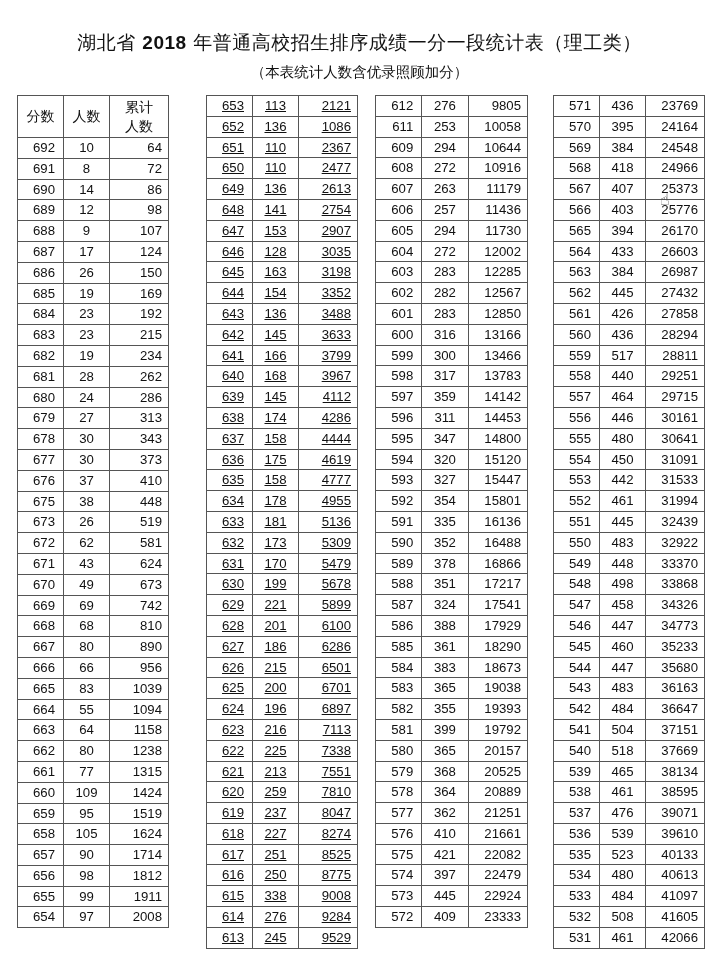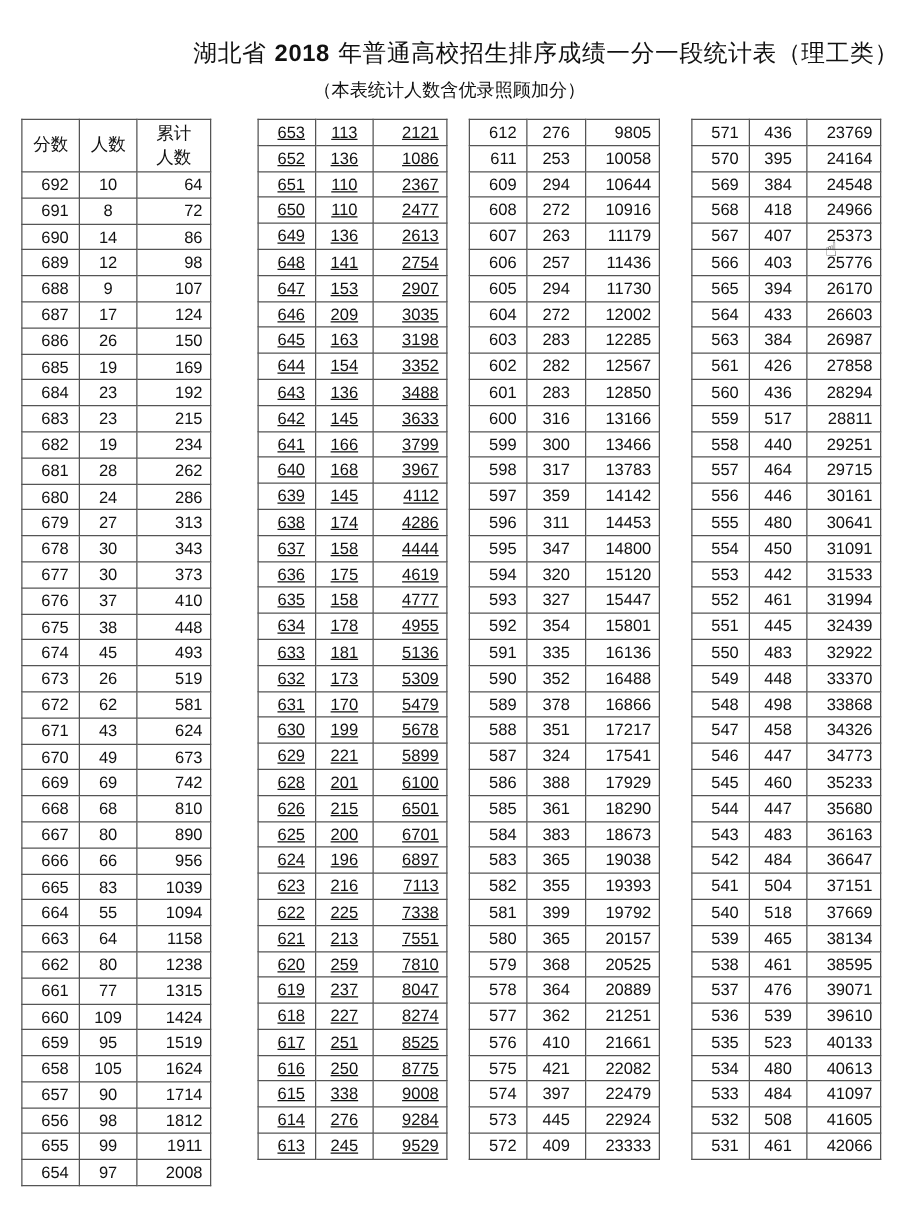--- a/index.html
+++ b/index.html
@@ -1,18 +1,18 @@
 <!DOCTYPE html>
 <html><head>
 <meta charset="utf-8">
 <style>
   html, body { margin: 0; padding: 0; background: #ffffff; }
   body { width: 719px; height: 967px; position: relative; overflow: hidden;
          font-family: "Liberation Sans", "DejaVu Sans", sans-serif; color: #111; }
-  .title { position: absolute; top: 30px; left: 0; width: 719px; text-align: right;
+  .title { position: absolute; top: 30px; left: 0; width: 719px; text-align: center;
            font-family: "DejaVu Serif", "Liberation Serif", serif; font-size: 19px; letter-spacing: 0.5px; }
   .title b { font-family: "Liberation Sans", sans-serif; font-weight: bold; }
   .subtitle { position: absolute; top: 63px; left: 0; width: 719px; text-align: center;
               font-family: Liberation Mono, monospace; font-size: 14.5px; }
   table.seg { position: absolute; top: 95px; border-collapse: collapse; table-layout: fixed; }
   table.seg td, table.seg th { border: 1px solid #555; padding: 0 6px 0 0; height: 19.8px;
       font-size: 13.2px; line-height: 19.8px; font-weight: normal; white-space: nowrap; }
   table.seg td.c-score { text-align: right; padding-right: 8px; }
   table.seg td.c-count { text-align: center; padding: 0; }
   table.seg td.c-cum { text-align: right; padding-right: 6px; }
@@ -129,25 +129,20 @@
         <td class="c-score">676</td>
         <td class="c-count">37</td>
         <td class="c-cum">410</td>
       </tr>
       <tr>
         <td class="c-score">675</td>
         <td class="c-count">38</td>
         <td class="c-cum">448</td>
       </tr>
       <tr>
-        <td class="c-score">674</td>
-        <td class="c-count">45</td>
-        <td class="c-cum">493</td>
-      </tr>
-      <tr>
         <td class="c-score">673</td>
         <td class="c-count">26</td>
         <td class="c-cum">519</td>
       </tr>
       <tr>
         <td class="c-score">672</td>
         <td class="c-count">62</td>
         <td class="c-cum">581</td>
       </tr>
       <tr>
@@ -280,21 +275,21 @@
         <td class="c-count">141</td>
         <td class="c-cum">2754</td>
       </tr>
       <tr>
         <td class="c-score">647</td>
         <td class="c-count">153</td>
         <td class="c-cum">2907</td>
       </tr>
       <tr>
         <td class="c-score">646</td>
-        <td class="c-count">209</td>
+        <td class="c-count">128</td>
         <td class="c-cum">3035</td>
       </tr>
       <tr>
         <td class="c-score">645</td>
         <td class="c-count">163</td>
         <td class="c-cum">3198</td>
       </tr>
       <tr>
         <td class="c-score">644</td>
         <td class="c-count">154</td>
@@ -372,20 +367,25 @@
       </tr>
       <tr>
         <td class="c-score">629</td>
         <td class="c-count">221</td>
         <td class="c-cum">5899</td>
       </tr>
       <tr>
         <td class="c-score">628</td>
         <td class="c-count">201</td>
         <td class="c-cum">6100</td>
+      </tr>
+      <tr>
+        <td class="c-score">627</td>
+        <td class="c-count">186</td>
+        <td class="c-cum">6286</td>
       </tr>
       <tr>
         <td class="c-score">626</td>
         <td class="c-count">215</td>
         <td class="c-cum">6501</td>
       </tr>
       <tr>
         <td class="c-score">625</td>
         <td class="c-count">200</td>
         <td class="c-cum">6701</td>
@@ -709,20 +709,25 @@
         <td class="c-score">564</td>
         <td class="c-count">433</td>
         <td class="c-cum">26603</td>
       </tr>
       <tr>
         <td class="c-score">563</td>
         <td class="c-count">384</td>
         <td class="c-cum">26987</td>
       </tr>
       <tr>
+        <td class="c-score">562</td>
+        <td class="c-count">445</td>
+        <td class="c-cum">27432</td>
+      </tr>
+      <tr>
         <td class="c-score">561</td>
         <td class="c-count">426</td>
         <td class="c-cum">27858</td>
       </tr>
       <tr>
         <td class="c-score">560</td>
         <td class="c-count">436</td>
         <td class="c-cum">28294</td>
       </tr>
       <tr>

